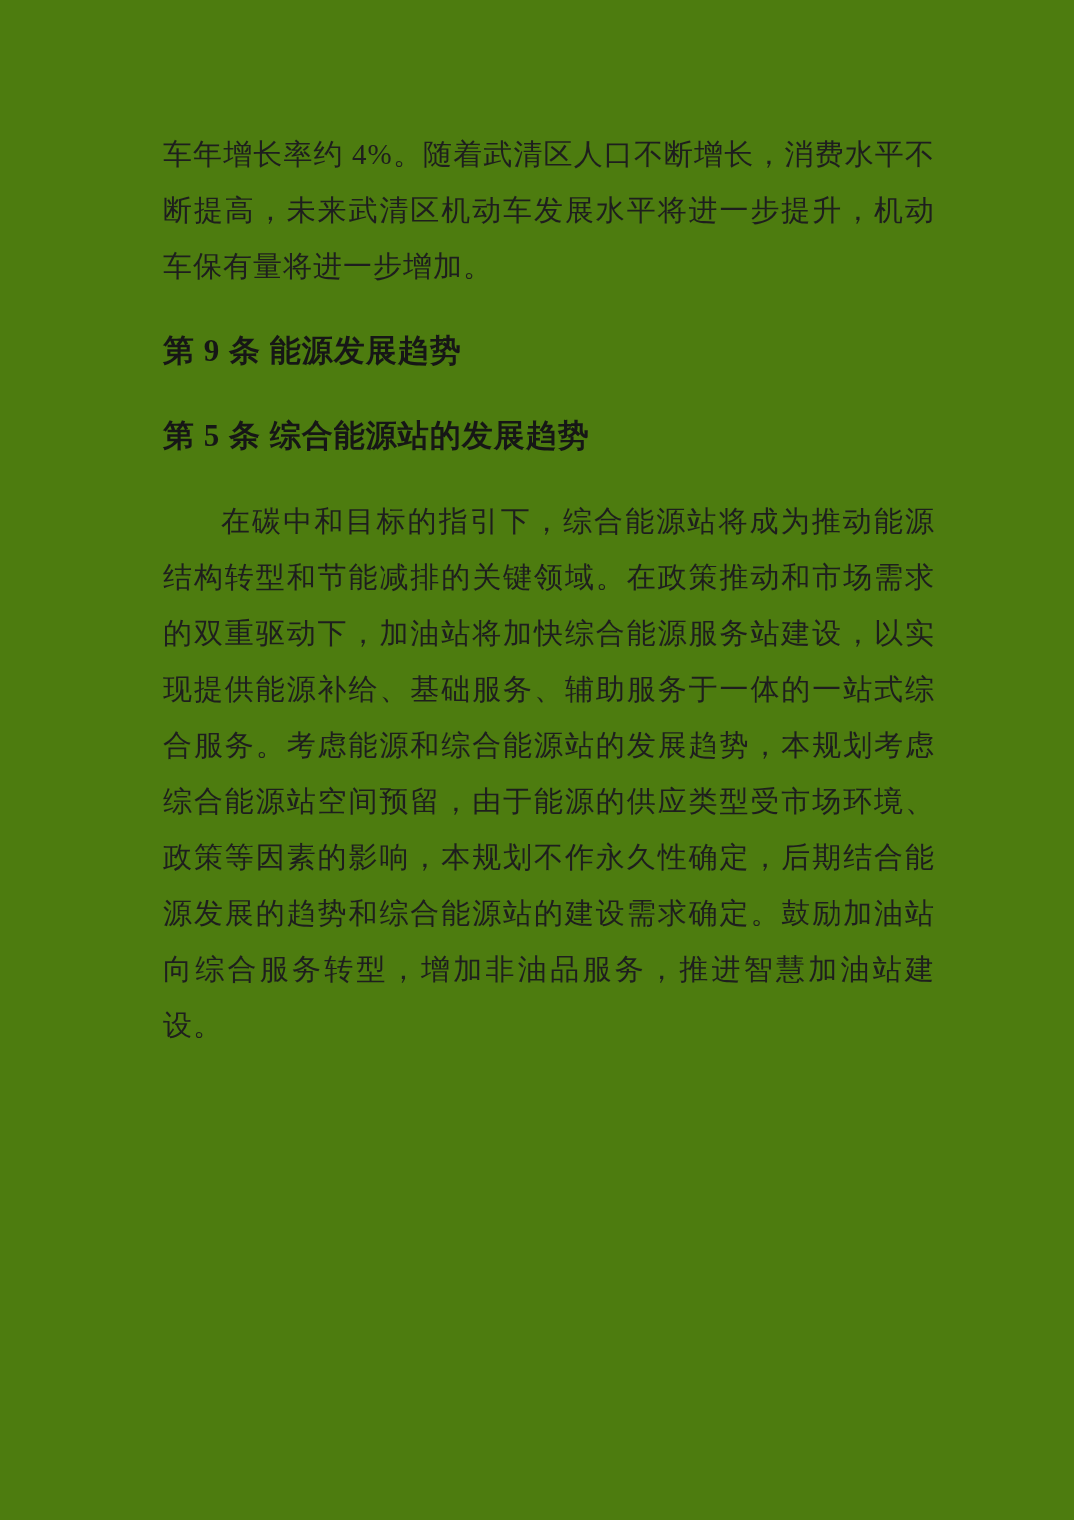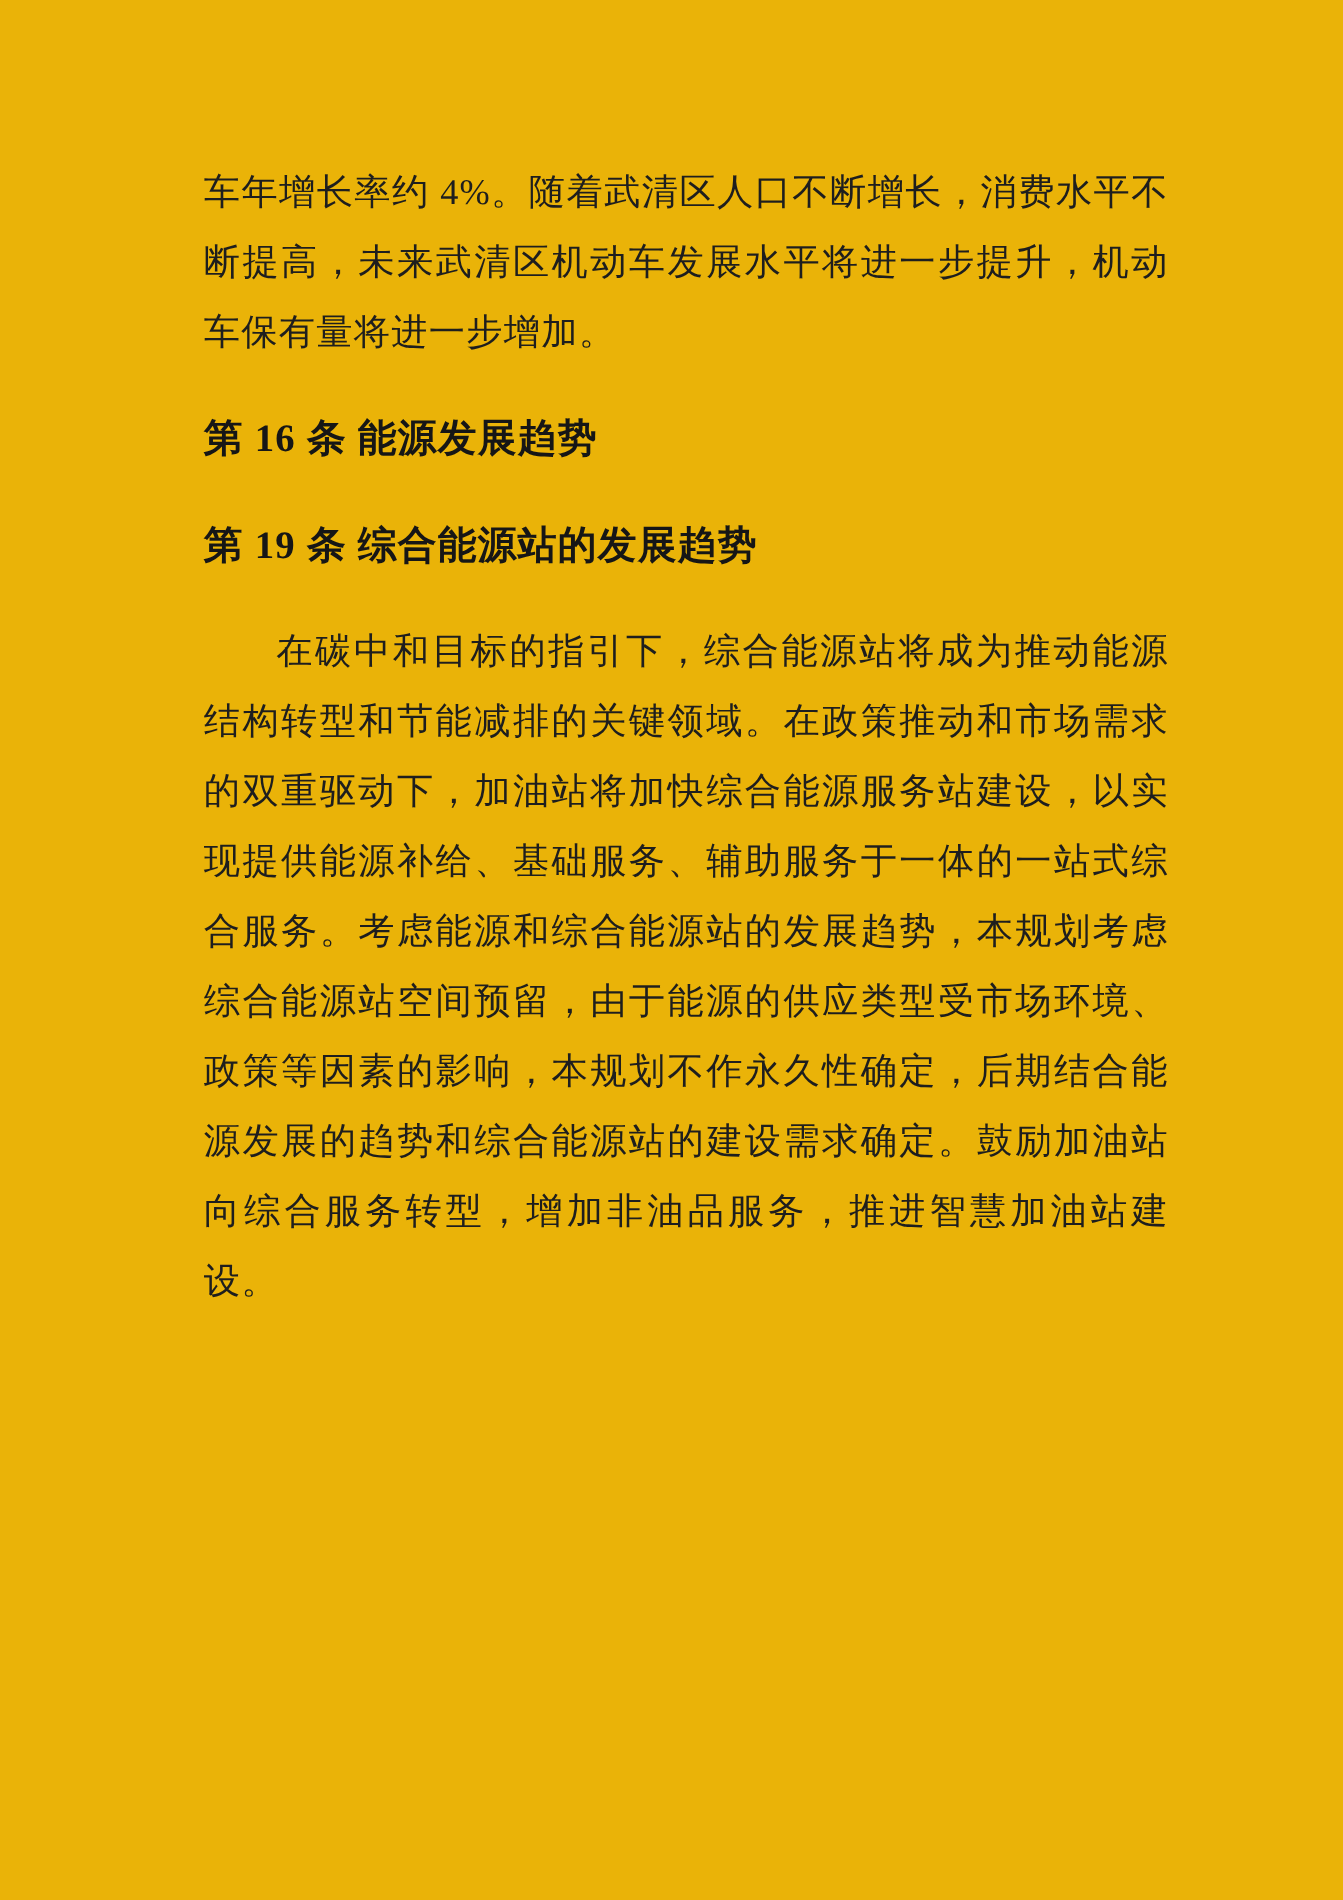--- a/index.html
+++ b/index.html
@@ -4,21 +4,21 @@
 <style>
   html, body {
     margin: 0;
     padding: 0;
     background: #ffffff;
   }
   .page {
     position: relative;
     width: 1074px;
     height: 1520px;
-    background: #eab308;
+    background: #4d7c0f;
     overflow: hidden;
     box-sizing: border-box;
     padding: 126px 139px 0 163px;
     font-family: "Liberation Serif", "DejaVu Serif", serif;
     color: #1e1e1e;
   }
   .content {
     width: 772px;
   }
   .para {
@@ -44,21 +44,21 @@
   }
 </style>
 </head>
 <body>
 
 <div class="page">
   <div class="content">
 
     <p class="para">车年增长率约 4%。随着武清区人口不断增长，消费水平不断提高，未来武清区机动车发展水平将进一步提升，机动车保有量将进一步增加。</p>
 
-    <h2 class="heading">第 16 条 能源发展趋势</h2>
+    <h2 class="heading">第 9 条 能源发展趋势</h2>
 
 
-    <h2 class="heading">第 19 条 综合能源站的发展趋势</h2>
+    <h2 class="heading">第 5 条 综合能源站的发展趋势</h2>
 
     <p class="para indent">在碳中和目标的指引下，综合能源站将成为推动能源结构转型和节能减排的关键领域。在政策推动和市场需求的双重驱动下，加油站将加快综合能源服务站建设，以实现提供能源补给、基础服务、辅助服务于一体的一站式综合服务。考虑能源和综合能源站的发展趋势，本规划考虑综合能源站空间预留，由于能源的供应类型受市场环境、政策等因素的影响，本规划不作永久性确定，后期结合能源发展的趋势和综合能源站的建设需求确定。鼓励加油站向综合服务转型，增加非油品服务，推进智慧加油站建设。</p>
 
   </div>
 </div>
 
 </body></html>

